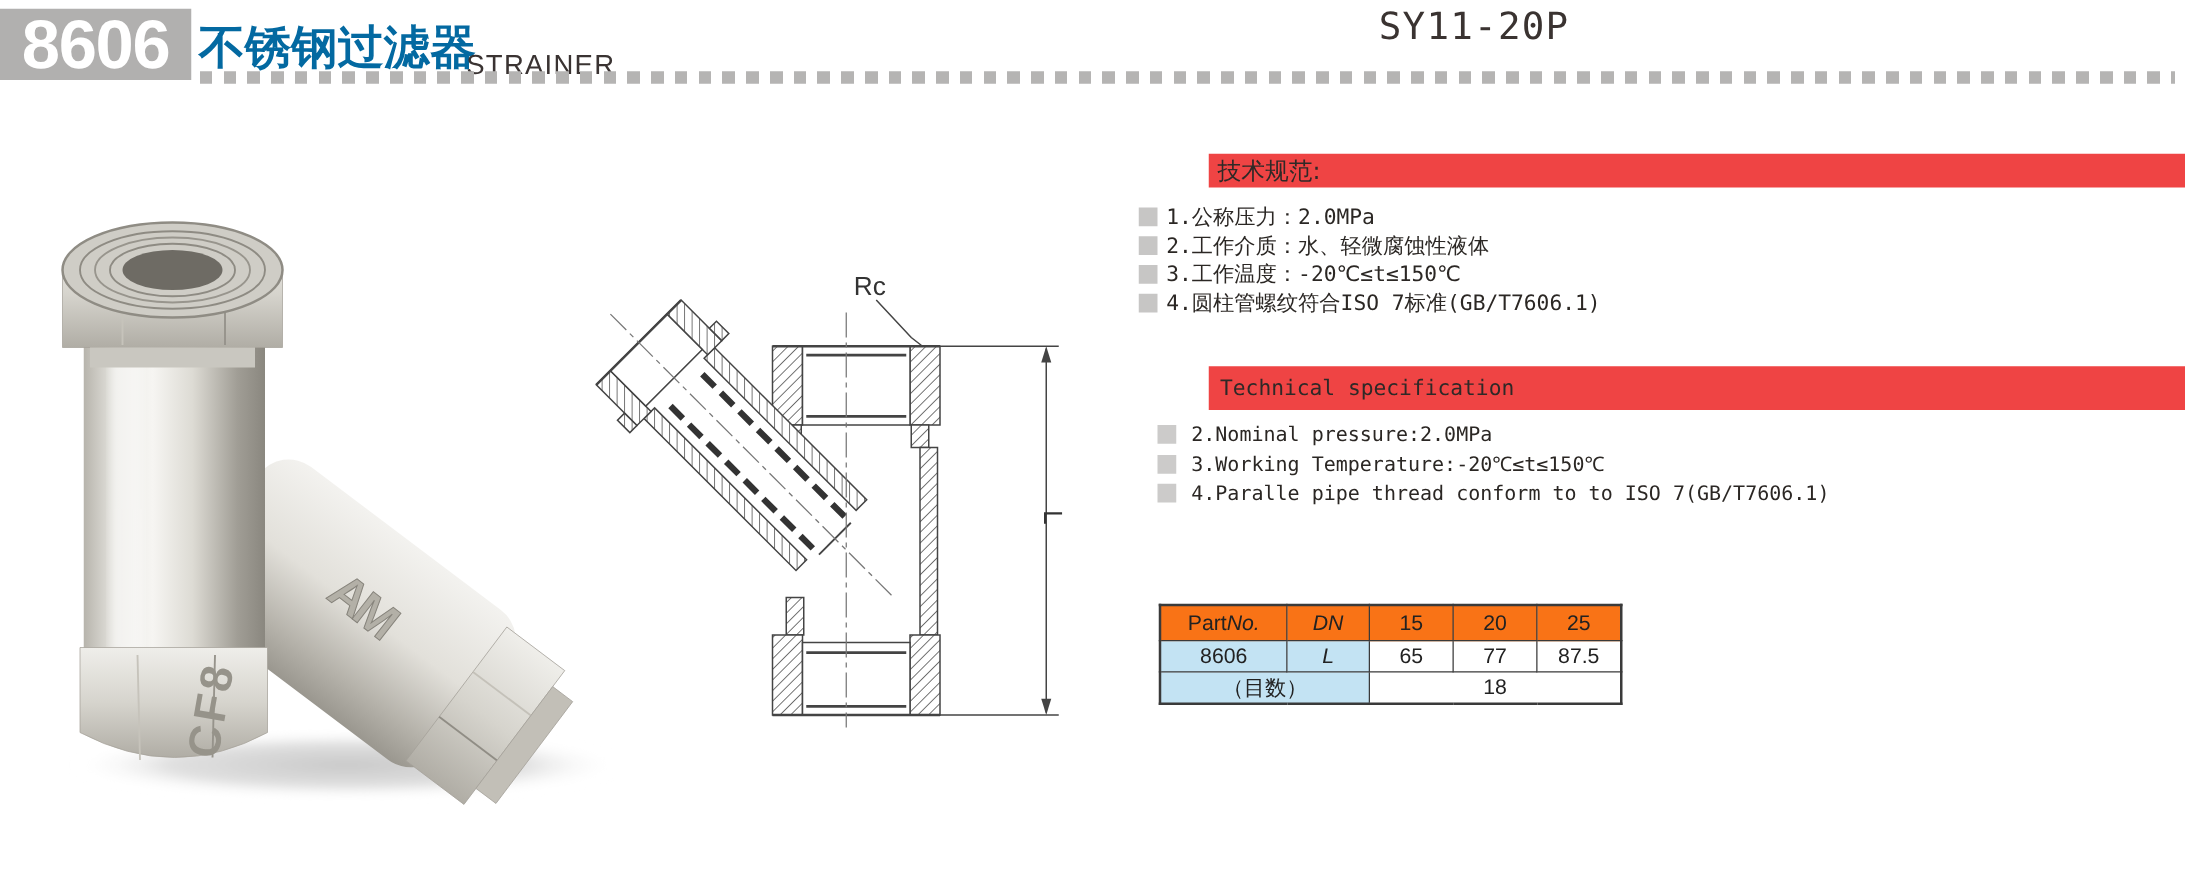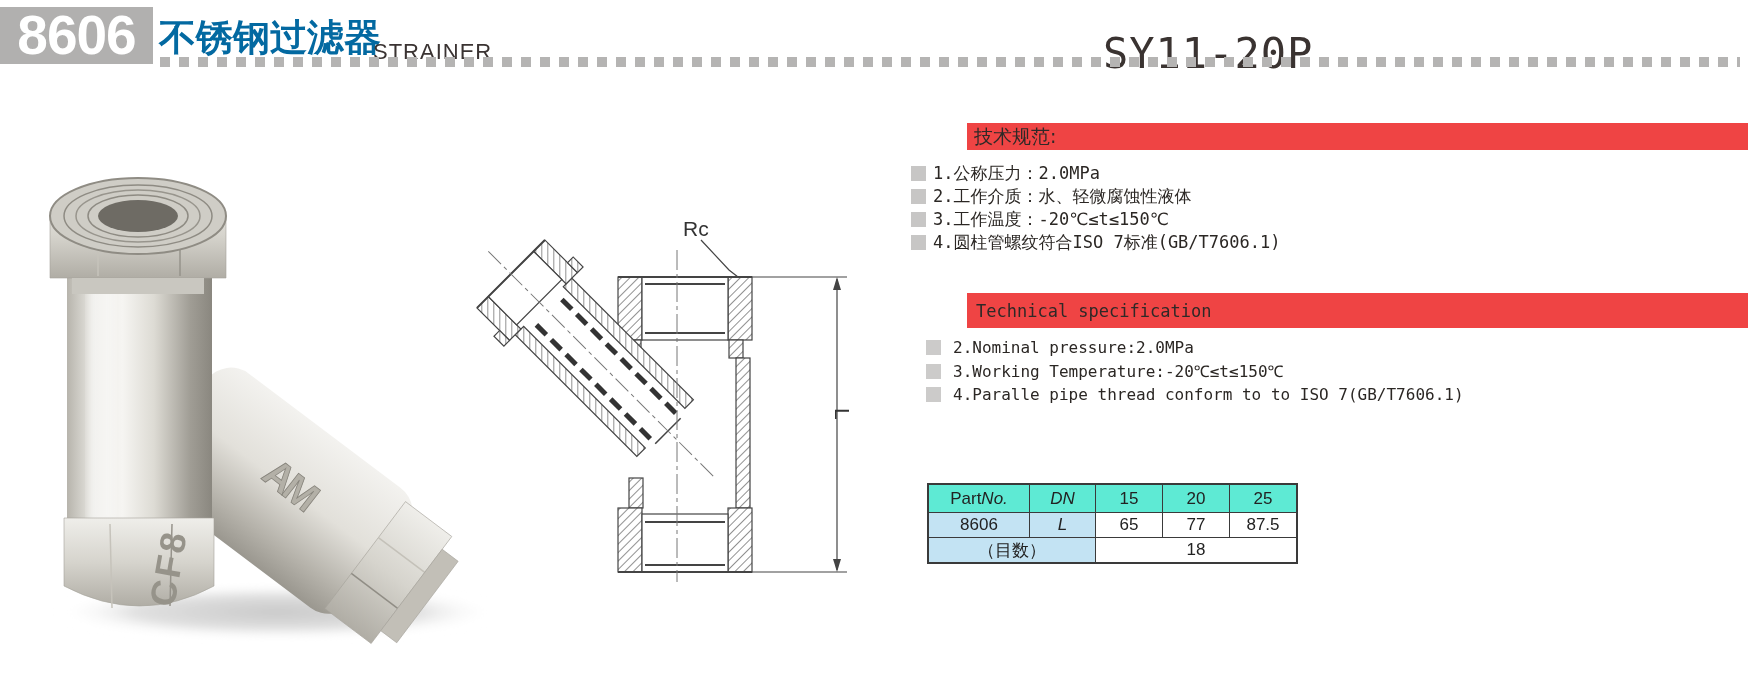--- a/index.html
+++ b/index.html
@@ -7,22 +7,22 @@
         font-family:"Liberation Sans",sans-serif;color:#2b2724;}
 
   
   .part-badge{position:absolute;left:0;top:7px;width:153px;height:57px;background:#b1b0af;
       display:flex;align-items:center;justify-content:center;}
   .part-badge span{font-size:55px;font-weight:bold;color:#ffffff;letter-spacing:-1px;
       font-family:"Liberation Sans",sans-serif;line-height:57px;}
   .title-cn{position:absolute;left:159px;top:13px;font-size:37px;font-weight:bold;color:#0369a1;
       font-family:"DejaVu Sans",sans-serif;white-space:nowrap;}
   .title-en{position:absolute;left:373px;top:39px;font-size:22px;color:#3a3332;letter-spacing:1px;}
-  .model-code{position:absolute;left:1103px;top:4px;font-size:42px;color:#3a3331;
-      font-family:"DejaVu Sans Mono",monospace;letter-spacing:1px;margin-top:25px;}
+  .model-code{position:absolute;left:1103px;top:4px;font-size:30px;color:#3a3331;
+      font-family:"DejaVu Sans Mono",monospace;letter-spacing:1px;}
   .dash-sep{position:absolute;left:160px;top:57px;width:1580px;height:10px;
       background:repeating-linear-gradient(to right,#b5b4b3 0 10px,transparent 10px 19px);}
 
   
   .sec-bar{position:absolute;left:967px;width:779px;background:#ef4444;display:flex;align-items:center;}
   .sec-bar.cn{top:123px;height:27px;font-size:19px;padding-left:7px;font-family:"DejaVu Sans",sans-serif;color:#2e2927;}
   .sec-bar.en{top:293px;height:35px;font-size:17px;padding-left:9px;
       font-family:"DejaVu Sans Mono",monospace;color:#2e2927;}
   .spec-list{position:absolute;margin:0;padding:0;list-style:none;}
   .spec-list li{display:flex;align-items:center;white-space:nowrap;}
@@ -31,21 +31,21 @@
   .list-cn li{height:23px;font-size:17px;font-family:"DejaVu Sans Mono","DejaVu Sans",sans-serif;}
   .list-cn .bullet{margin-right:7px;}
   .list-en{left:926px;top:336px;}
   .list-en li{height:23.5px;font-size:16px;font-family:"DejaVu Sans Mono",monospace;}
   .list-en .bullet{margin-right:12px;background:#cccbca;}
 
   
   table.dim{position:absolute;left:927px;top:483px;border-collapse:collapse;border:2px solid #3a3a3a;
       font-size:17px;color:#222;}
   table.dim td{border:1px solid #3a3a3a;text-align:center;vertical-align:middle;padding:0;}
-  table.dim tr.hd td{height:27px;background:#5eead4;}
+  table.dim tr.hd td{height:27px;background:#f97316;}
   table.dim tr.r2 td{height:24px;}
   table.dim tr.r3 td{height:24px;}
   td.c-part{width:100px;} td.c-dn{width:65px;} td.c-s{width:66px;}
   .bg-blue{background:#c3e3f3;}
   .it{font-style:italic;}
 
   
   .photo-svg{position:absolute;left:22px;top:146px;}
   .drawing-svg{position:absolute;left:405px;top:188px;}
   svg text{font-family:"Liberation Sans",sans-serif;}

